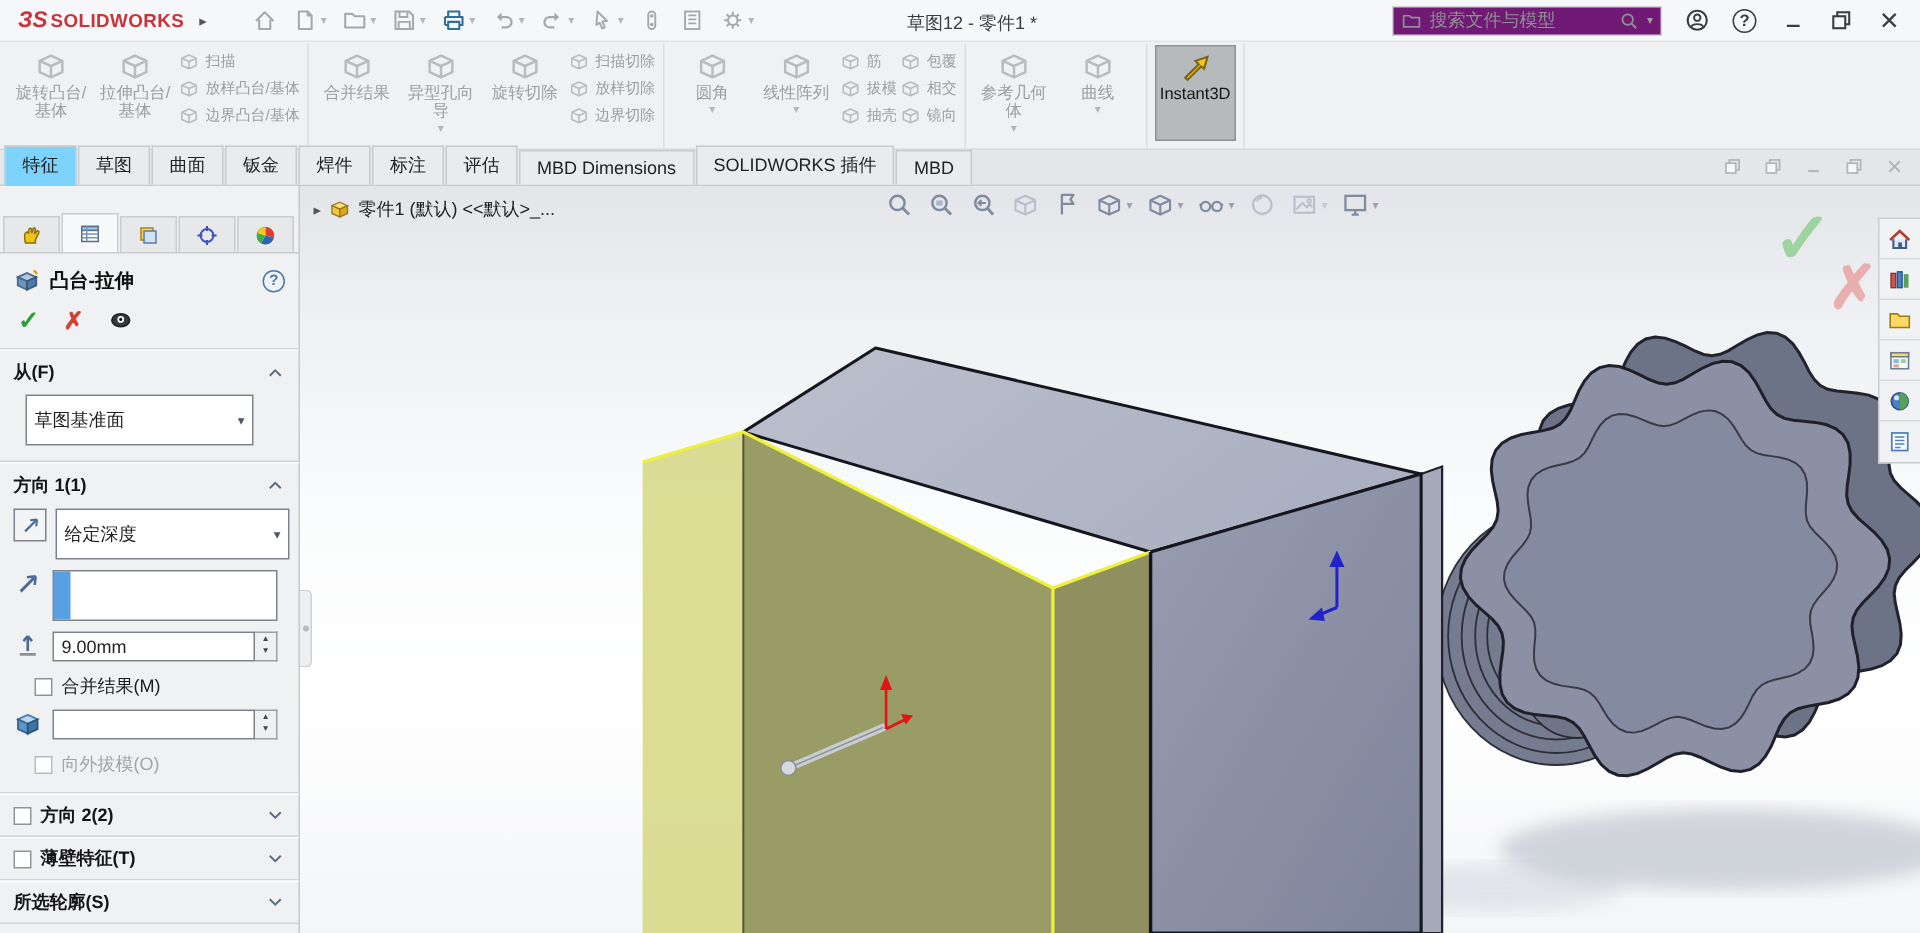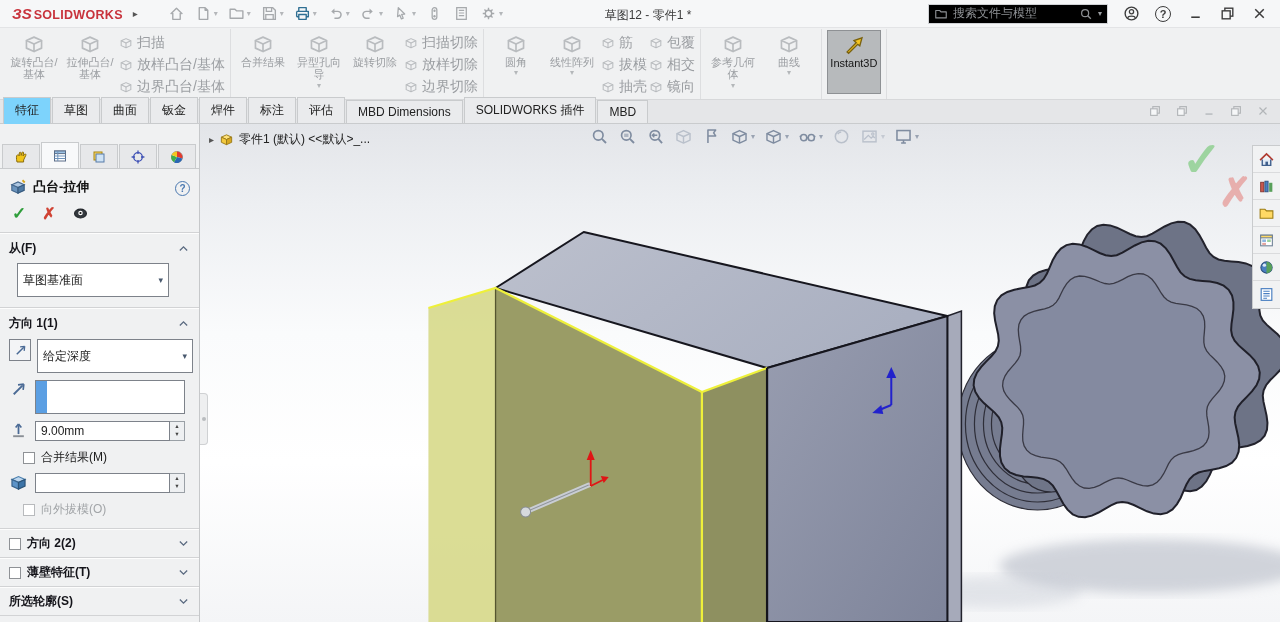--- a/index.html
+++ b/index.html
@@ -12,54 +12,54 @@
   .logo{display:flex;align-items:baseline;gap:2px;padding:0 4px}
   .logo-mark{color:#c8333c;font-weight:bold;font-style:italic;font-size:15px}
   .logo-text{color:#c8333c;font-weight:bold;font-size:12.5px;letter-spacing:.3px}
   .logo-expand{color:#555;font-size:10px;margin-left:6px}
   .qtb{display:flex;align-items:center;margin-left:26px;gap:2px}
   .qbtn{display:flex;align-items:center;gap:2px;padding:2px 4px;color:#a6a9ac}
   .qbtn .ic{width:17px;height:17px}
   .qbtn.colored{color:#2f6f93}
   .qbtn .dd{font-size:8px;color:#b4b7ba}
   .tb-title{position:absolute;left:648px;top:7px;transform:translateX(-50%);color:#3c3c3c}
-  .search-box{margin-left:auto;display:flex;align-items:center;gap:5px;width:180px;height:20px;background:#000000;border:1px solid #d0d2d5;padding:0 5px;color:#8d9094}
+  .search-box{margin-left:auto;display:flex;align-items:center;gap:5px;width:180px;height:20px;background:#701a75;border:1px solid #d0d2d5;padding:0 5px;color:#8d9094}
   .search-box .ic{width:14px;height:14px;color:#8d9094}
   .search-box .ph{flex:1;white-space:nowrap;overflow:hidden}
   .search-box .dd{font-size:8px;color:#9b9ea2}
   .win-area{display:flex;align-items:center;gap:6px;margin-left:10px}
   .wbtn{width:26px;height:22px;display:flex;align-items:center;justify-content:center;color:#3c3c3c}
   .wbtn .ic{width:17px;height:17px}
   .help-circle{width:16px;height:16px;border:1.4px solid #3c3c3c;border-radius:50%;display:flex;align-items:center;justify-content:center;font-size:11px;font-weight:bold}
 
   
   .ribbon{height:72px;display:flex;align-items:stretch;background:#f0f1f2;border-bottom:1px solid #d7d8da;padding:1px 2px 0 2px}
   .rgroup{display:flex;align-items:flex-start;padding:1px 5px;border-right:1px solid #dddee0;gap:2px}
   .rbig{width:54px;min-height:64px;display:flex;flex-direction:column;align-items:center;gap:1px;color:#9b9ea2;text-align:center;font-size:11px;line-height:1.12;padding:2px 1px;white-space:normal}
   .rbig .ic{width:22px;height:22px;color:#b9bcbf;margin-top:1px}
   .rbig .dd{font-size:8px;color:#b4b7ba}
   .rbig.active{background:#b7babc;border:1px solid #8e9194;color:#151515}
   .rcol{display:flex;flex-direction:column;gap:4px;padding-top:4px}
-  .rsm{display:flex;align-items:center;gap:4px;color:#9b9ea2;font-size:14px;white-space:nowrap}
+  .rsm{display:flex;align-items:center;gap:4px;color:#9b9ea2;font-size:10px;white-space:nowrap}
   .rsm .ic{width:14px;height:14px;color:#b9bcbf}
 
   
   .tabbar{position:relative;height:24px;display:flex;align-items:flex-end;background:#e5e6e8;border-bottom:1px solid #c9cbcd;padding-left:3px}
   .ftab{padding:4px 11px;background:#eaebed;border:1px solid #c9cbcd;border-bottom:none;margin-right:1px;color:#222;white-space:nowrap}
   .ftab.active{background:#7dd3fc;position:relative;top:1px;padding-bottom:5px}
   .docwin{position:absolute;right:10px;top:4px;display:flex;gap:13px;color:#b2b5b8;align-items:center}
   .docwin .ic{width:14px;height:14px}
 
   
   .main{display:flex;height:498px;position:relative}
   .panel{width:200px;background:#f0f1f2;border-right:1px solid #c6c8ca;padding-top:19px;position:relative;flex:none}
   .ptabs{display:flex;height:26px;border-bottom:1px solid #c9cbcd;padding-left:2px;align-items:flex-end}
   .ptab{width:38px;height:24px;display:flex;align-items:center;justify-content:center;border:1px solid #c9cbcd;border-bottom:none;background:#e7e8ea;margin-right:1px}
   .ptab.active{background:#f8f9fa;height:26px}
-  .phead{display:flex;align-items:flex-end;gap:6px;padding:9px 9px 5px}
+  .phead{display:flex;align-items:center;gap:6px;padding:9px 9px 5px}
   .phead .ic{width:18px;height:18px}
   .phead .t{font-weight:bold;font-size:13px;color:#111}
   .phelp{margin-left:auto;width:15px;height:15px;border:1.3px solid #4a78b0;border-radius:50%;color:#4a78b0;font-size:10px;font-weight:bold;display:flex;align-items:center;justify-content:center}
   .pactions{display:flex;align-items:center;gap:16px;padding:2px 12px 8px;border-bottom:1px solid #d2d3d5}
   .ok-glyph{color:#2f9e3b;font-size:17px;font-weight:bold}
   .cancel-glyph{color:#d04334;font-size:16px;font-weight:bold}
   .pactions .ic{width:17px;height:17px}
   .sect{border-top:1px solid #fdfdfd;border-bottom:1px solid #d2d3d5;padding:6px 9px 8px}
   .shead{display:flex;align-items:center;font-weight:bold;color:#14141a}
   .shead .chev{margin-left:auto;width:13px;height:13px;color:#5a6a80}

